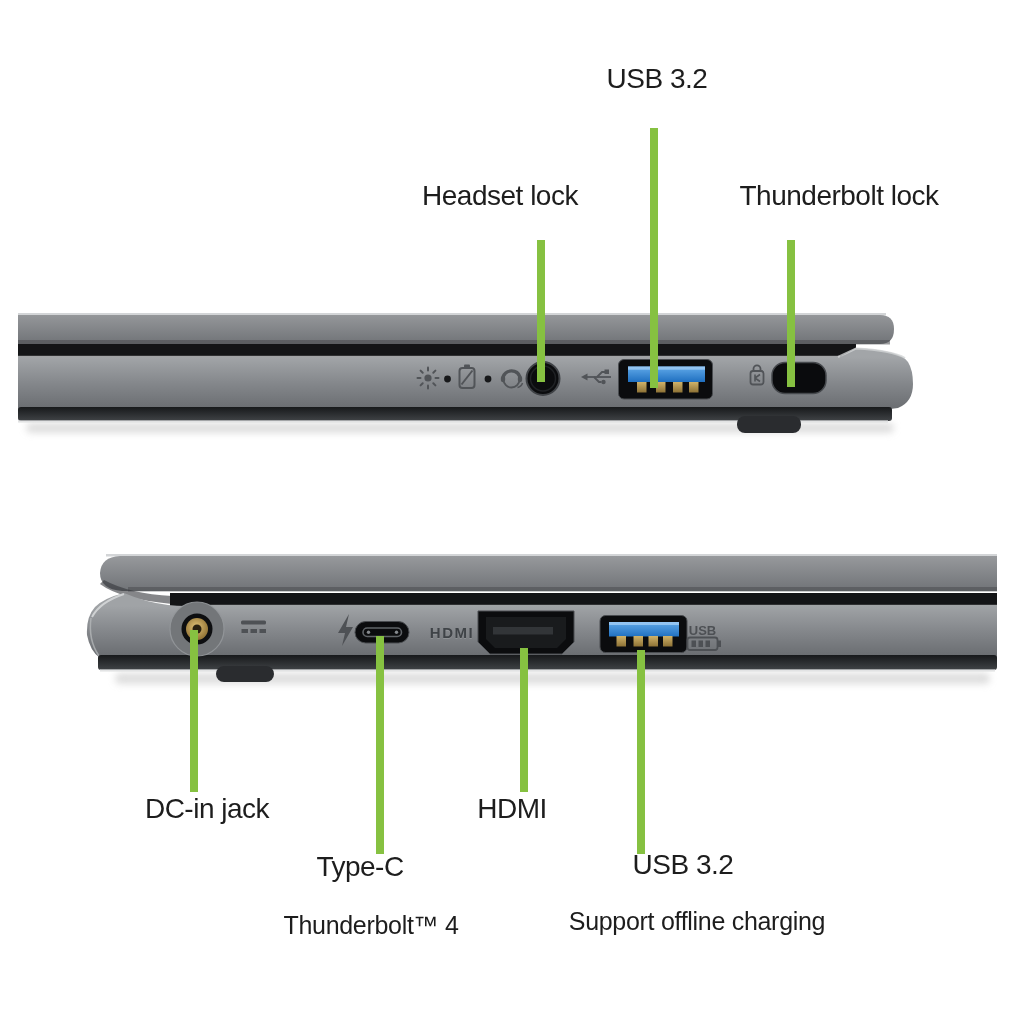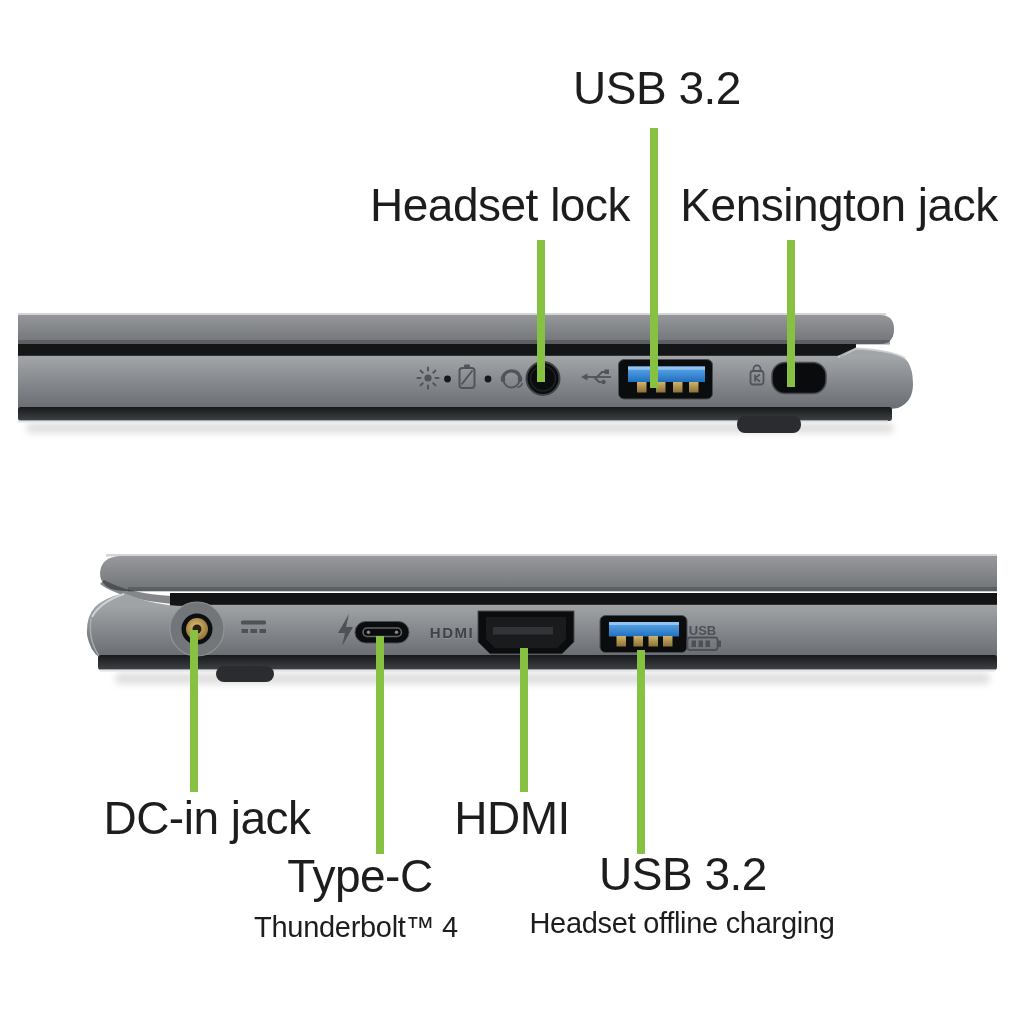--- a/index.html
+++ b/index.html
@@ -1,34 +1,34 @@
 <!DOCTYPE html>
 <html style="--accent: #86c141; --text: #1d1d1d;"><head>
 <meta charset="utf-8">
 <style>
   html,body{margin:0;padding:0;background:#ffffff;}
   .canvas{position:relative;width:1024px;height:1024px;background:#ffffff;overflow:hidden;
           font-family:"Liberation Sans",sans-serif;color:var(--text,#1d1d1d);}
   svg{position:absolute;left:0;display:block;}
-  .lbl{position:absolute;transform:translateX(-50%);font-size:46px;line-height:1.05;
+  .lbl{position:absolute;transform:translateX(-50%);font-size:28px;line-height:1.05;
        letter-spacing:-0.5px;white-space:nowrap;z-index:10;color:var(--text,#1d1d1d);}
-  .sub{position:absolute;transform:translateX(-50%);font-size:29px;line-height:1.05;
-       letter-spacing:-0.3px;white-space:nowrap;z-index:10;color:var(--text,#1d1d1d);}
+  .sub{position:absolute;transform:translateX(-50%);font-size:25px;line-height:1.05;
+       letter-spacing:-0.3px;white-space:nowrap;z-index:10;color:var(--text,#1d1d1d);margin-left:15px;}
   .cline{position:absolute;width:8px;background:var(--accent,#86c141);z-index:5;}
   .molded{position:absolute;z-index:2;font-size:15px;font-weight:bold;letter-spacing:1.5px;
           color:#3f4347;text-shadow:0 1px 0 rgba(255,255,255,0.15);}
 </style>
 </head>
 <body>
 
 <div class="canvas">
 
   <div class="lbl" style="left:657px;top:64px;">USB 3.2</div>
   <div class="lbl" style="left:500px;top:181px;">Headset lock</div>
-  <div class="lbl" style="left:839px;top:181px;">Kensington jack</div>
+  <div class="lbl" style="left:839px;top:181px;">Thunderbolt lock</div>
 
   <div class="cline" style="left:650px;top:128px;height:260px;"></div>
   <div class="cline" style="left:537px;top:240px;height:142px;"></div>
   <div class="cline" style="left:787px;top:240px;height:147px;"></div>
 
   <svg style="top:300px;z-index:1;" width="940" height="145" viewBox="0 300 940 145">
     <defs>
       <linearGradient id="lidG1" gradientUnits="userSpaceOnUse" x1="0" y1="313" x2="0" y2="345">
         <stop offset="0" stop-color="#97999c"></stop>
           <stop offset="1" stop-color="#6f7276"></stop>
@@ -242,15 +242,15 @@
   <div class="cline" style="left:190px;top:630px;height:162px;"></div>
   <div class="cline" style="left:376px;top:636px;height:218px;"></div>
   <div class="cline" style="left:520px;top:648px;height:144px;"></div>
   <div class="cline" style="left:637px;top:650px;height:204px;"></div>
 
   <div class="lbl" style="left:182px;top:794px;margin-left:25px;">DC-in jack</div>
   <div class="lbl" style="left:512px;top:794px;">HDMI</div>
   <div class="lbl" style="left:360px;top:852px;">Type-C</div>
   <div class="sub" style="left:356px;top:912px;">Thunderbolt™ 4</div>
   <div class="lbl" style="left:683px;top:850px;">USB 3.2</div>
-  <div class="sub" style="left:682px;top:908px;">Headset offline charging</div>
+  <div class="sub" style="left:682px;top:908px;">Support offline charging</div>
 
 </div>
 
 </body></html>

